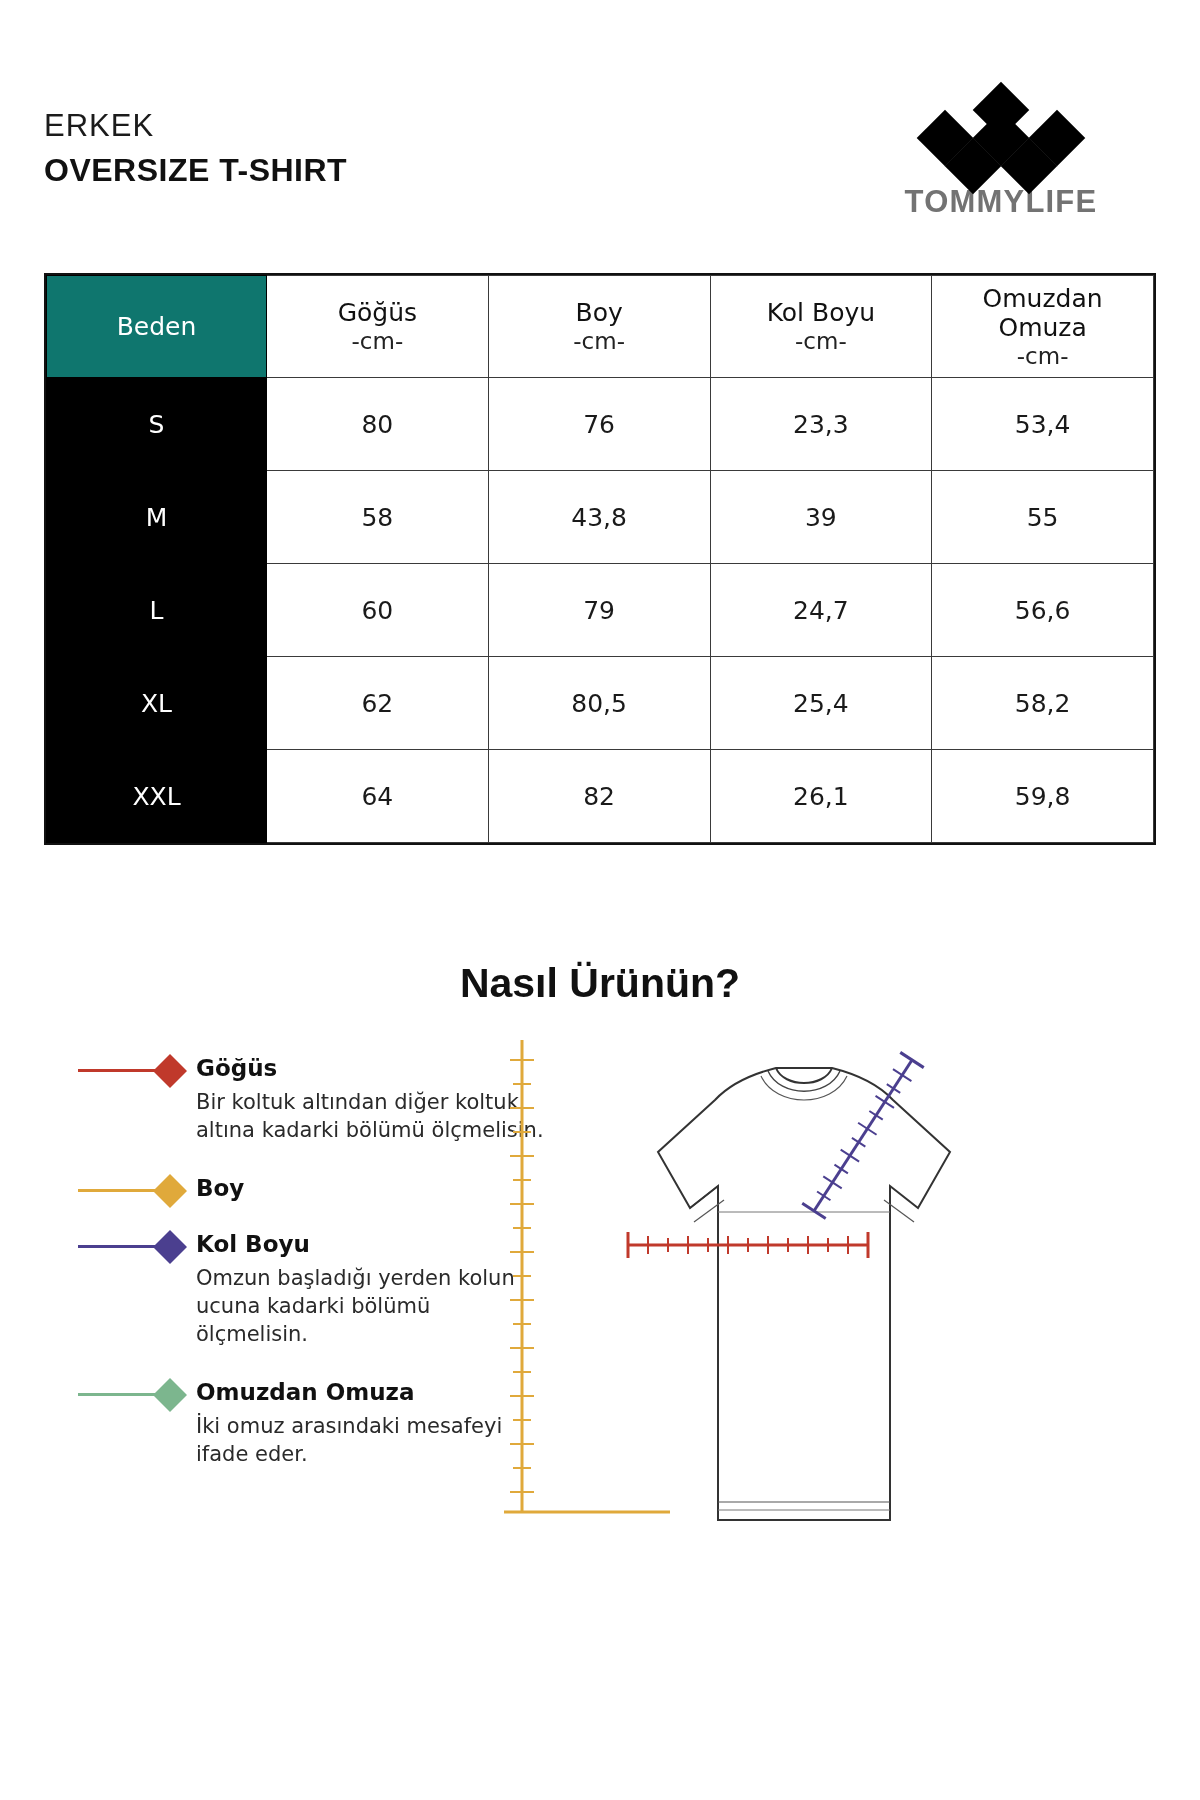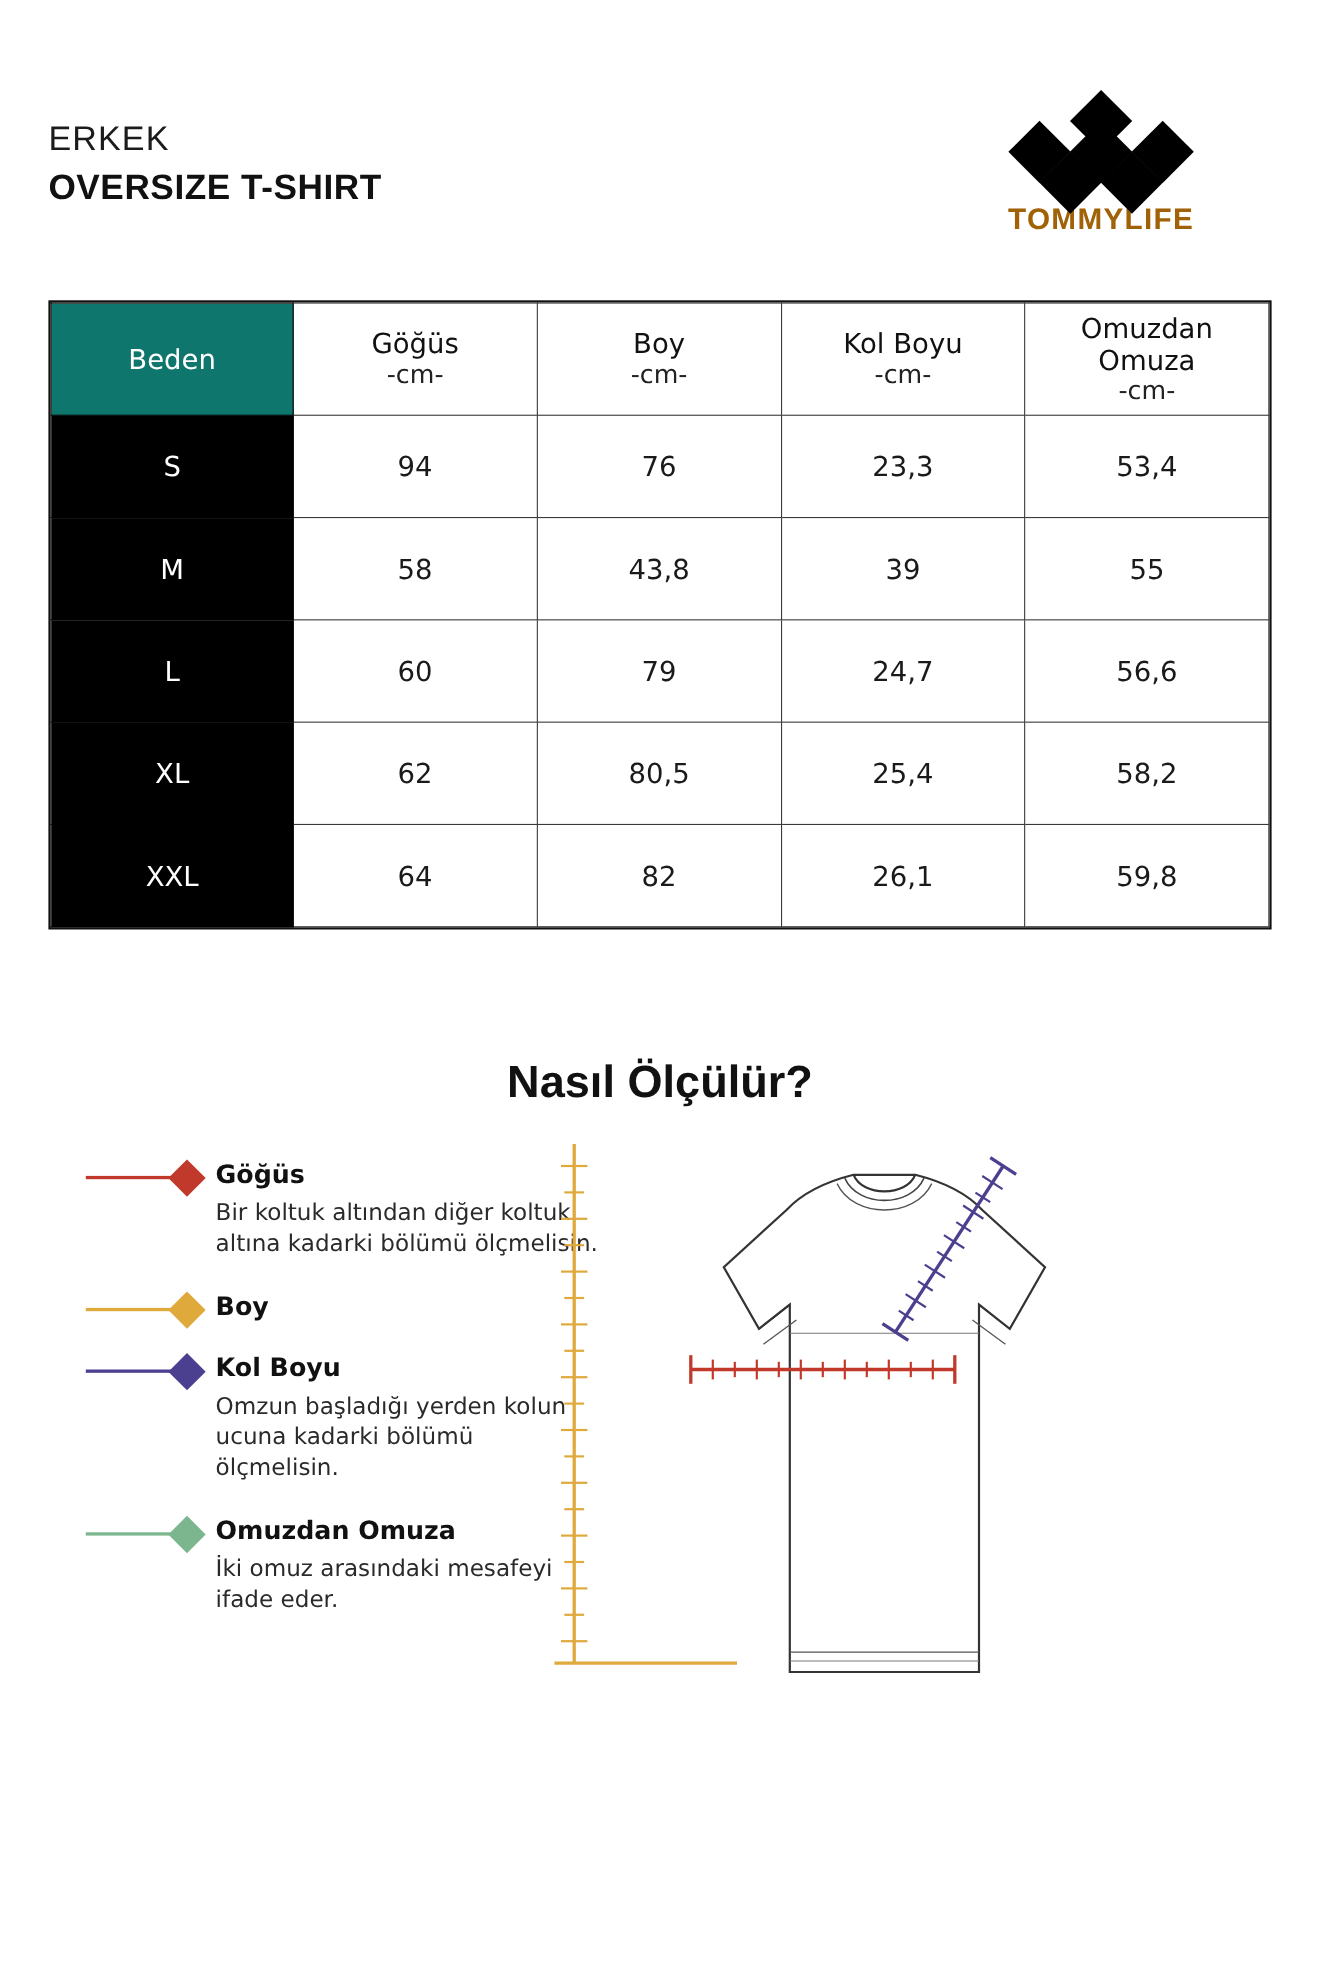--- a/index.html
+++ b/index.html
@@ -66,24 +66,24 @@
     position: relative;
   }
   .dia {
     position: absolute;
     width: 40px;
     height: 40px;
     background: #000;
     transform: rotate(45deg);
   }
   .brand-name {
-    font-size: 27px;
+    font-size: 31px;
     font-weight: 800;
     letter-spacing: 1.2px;
-    color: #a16207;
+    color: #737373;
     font-family: "Liberation Sans", sans-serif;
   }
 
   
   .table-wrap {
     position: absolute;
     left: 44px;
     top: 273px;
     width: 1112px;
     border: 2px solid #111;
@@ -239,21 +239,21 @@
           </th>
           <th>
             <span class="hdr-main">Omuzdan Omuza</span>
             <span class="unit">-cm-</span>
           </th>
         </tr>
       </thead>
       <tbody>
         <tr>
           <td class="size-cell">S</td>
-          <td>94</td>
+          <td>80</td>
           <td>76</td>
           <td>23,3</td>
           <td>53,4</td>
         </tr>
         <tr>
           <td class="size-cell">M</td>
           <td>58</td>
           <td>43,8</td>
           <td>39</td>
           <td>55</td>
@@ -276,21 +276,21 @@
           <td class="size-cell">XXL</td>
           <td>64</td>
           <td>82</td>
           <td>26,1</td>
           <td>59,8</td>
         </tr>
       </tbody>
     </table>
   </div>
 
-  <div class="how-title">Nasıl Ölçülür?</div>
+  <div class="how-title">Nasıl Ürünün?</div>
 
   <div class="legend">
 
     <div class="legend-item" style="margin-bottom:30px;">
       <div class="legend-line" style="background:#c0392b;"></div>
       <div class="legend-dia" style="background:#c0392b;"></div>
       <div class="legend-body">
         <div class="legend-head">Göğüs</div>
         <div class="legend-desc">Bir koltuk altından diğer koltuk altına kadarki bölümü ölçmelisin.</div>
       </div>

